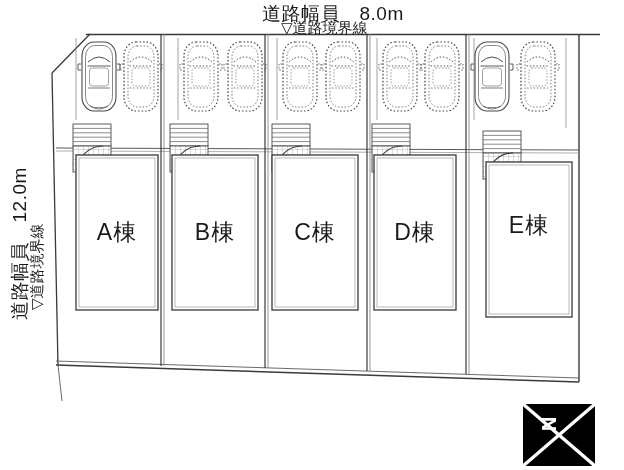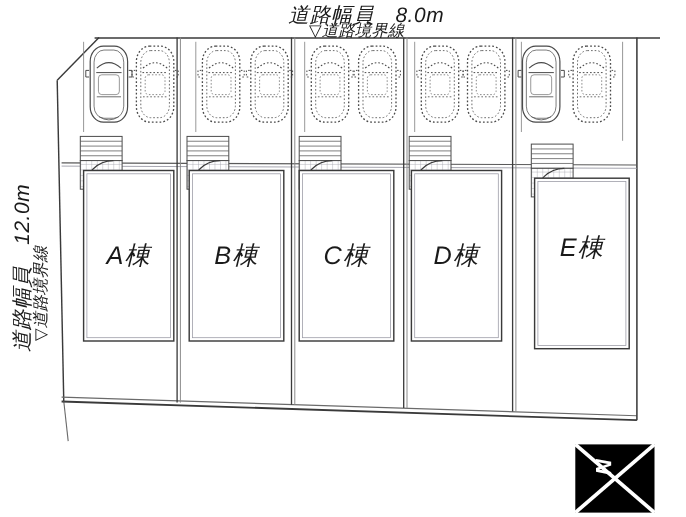--- a/index.html
+++ b/index.html
@@ -12,21 +12,20 @@
     height: 470px;
     font-family: "Liberation Sans", "DejaVu Sans", sans-serif;
     color: #1a1a1a;
     overflow: hidden;
     position: relative;
   }
   #plan-root {
     position: relative;
     width: 624px;
     height: 470px;
-    font-style: italic;
   }
   svg#site-plan {
     position: absolute;
     left: 0;
     top: 0;
     width: 624px;
     height: 470px;
     display: block;
   }
   .lbl {

